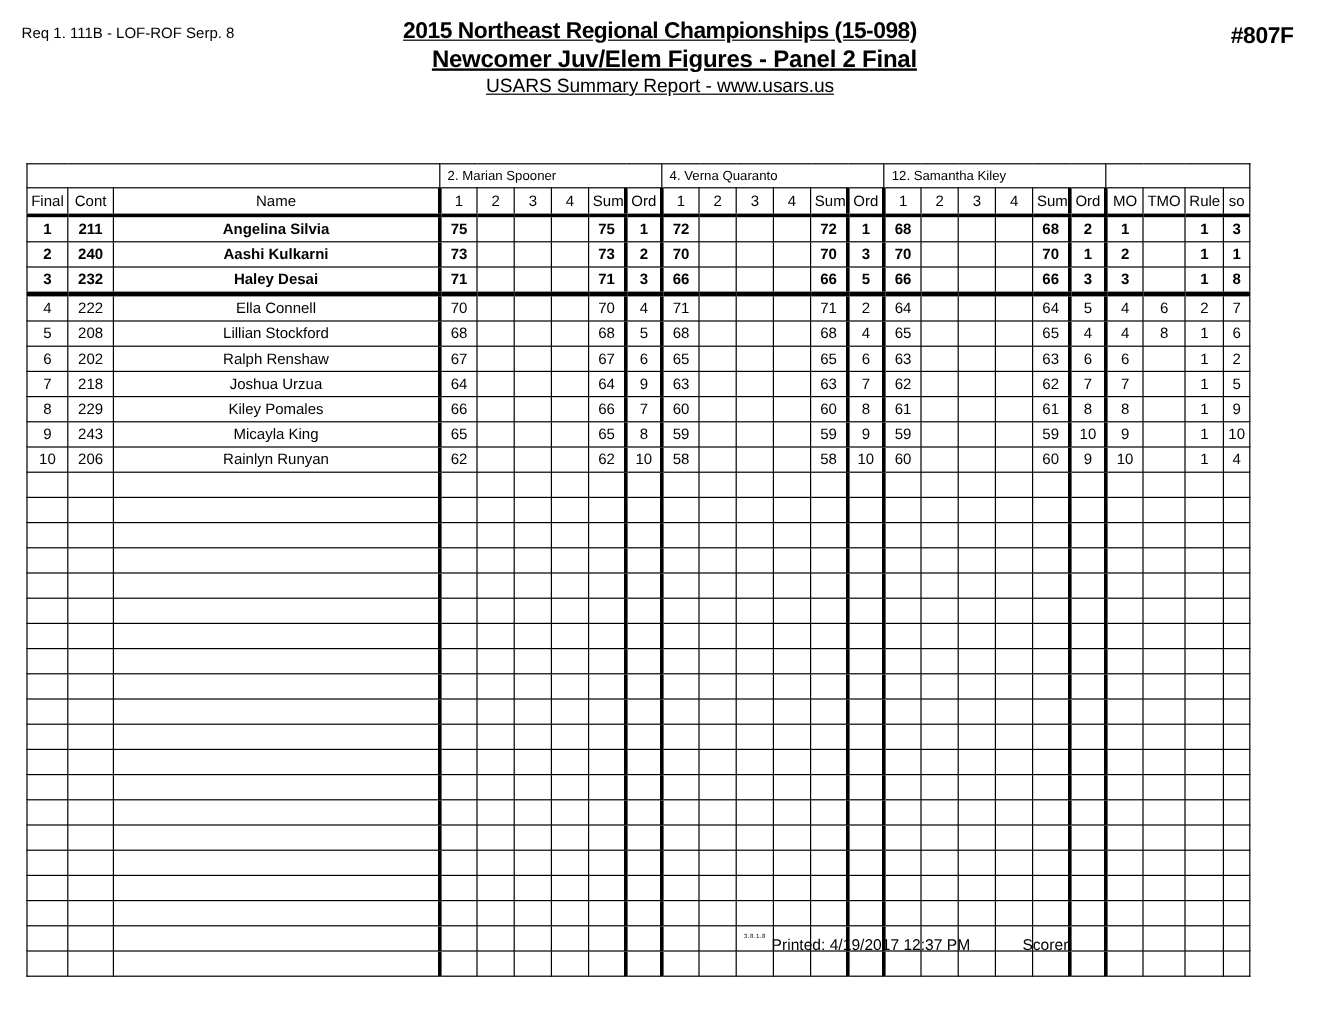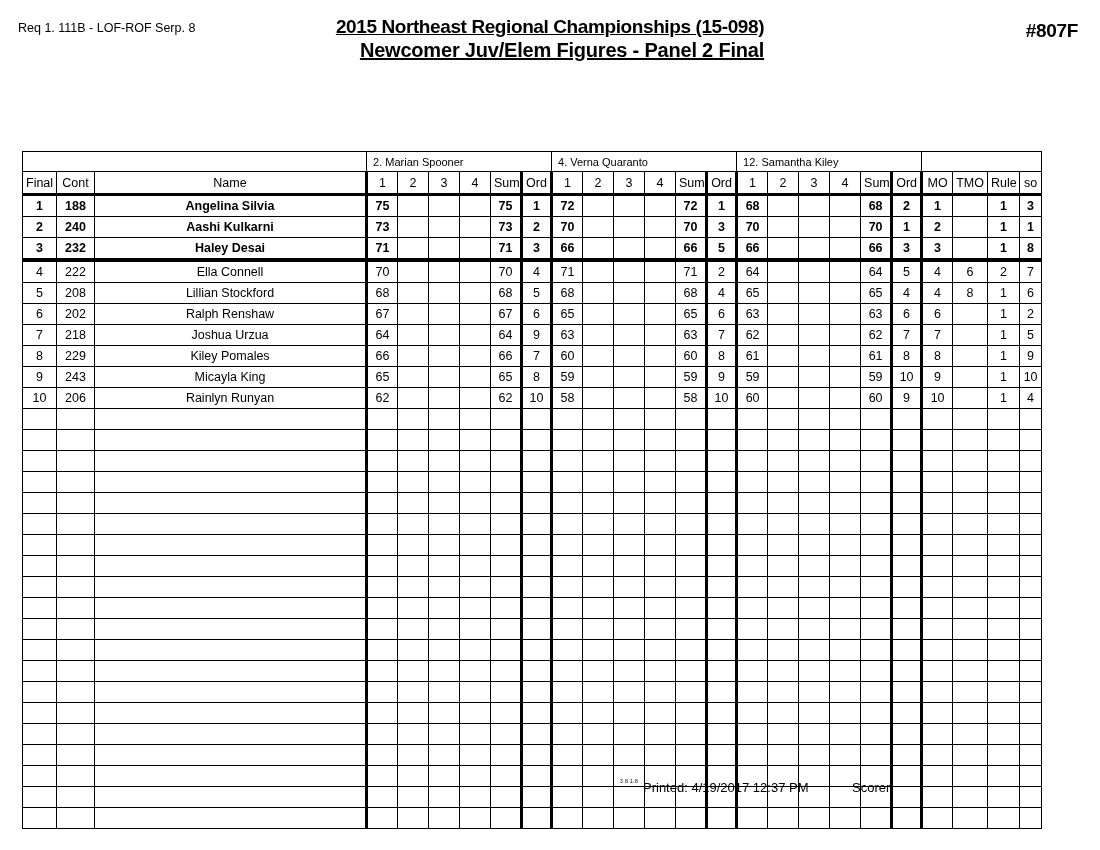--- a/index.html
+++ b/index.html
@@ -75,21 +75,20 @@
     position: absolute;
     left: 22px;
     top: 136px;
     width: 1013px;
   }
   table.grid {
     border-collapse: collapse;
     table-layout: fixed;
     width: 1013px;
     font-size: 12.5px;
-    margin-top: 15px;
   }
   table.grid td, table.grid th {
     border: 1px solid #000;
     padding: 0 3px;
     height: 20px;
     font-weight: normal;
     text-align: center;
     vertical-align: middle;
     overflow: hidden;
     white-space: nowrap;
@@ -156,20 +155,21 @@
 </style>
 </head>
 <body>
 
 <div id="header-area">
   <div id="req-line">Req 1.  111B - LOF-ROF Serp. 8</div>
   <div id="doc-code">#807F</div>
   <div id="title-block">
     <div id="title-main">2015 Northeast Regional Championships (15-098)</div>
     <div id="title-event">Newcomer Juv/Elem Figures - Panel 2 Final</div>
+    <div id="title-report">USARS Summary Report - www.usars.us</div>
   </div>
 </div>
 
 <div id="sheet">
   <table class="grid">
     <colgroup>
       <col style="width:34px">
         <col style="width:38px">
         <col style="width:272px">
       <col style="width:31px">
@@ -225,21 +225,21 @@
           <td class="">4</td>
           <td class="">Sum</td>
           <td class="thick-l thick-r">Ord</td>
           <td class="thick-l">MO</td>
           <td>TMO</td>
           <td>Rule</td>
           <td>so</td>
         </tr>
         <tr class="data medal">
           <td>1</td>
-          <td>188</td>
+          <td>211</td>
           <td class="left-txt">Angelina Silvia</td>
           <td class="thick-l">75</td>
           <td class=""></td>
           <td class=""></td>
           <td class=""></td>
           <td class="">75</td>
           <td class="thick-l thick-r ord">1</td>
           <td class="thick-l">72</td>
           <td class=""></td>
           <td class=""></td>

